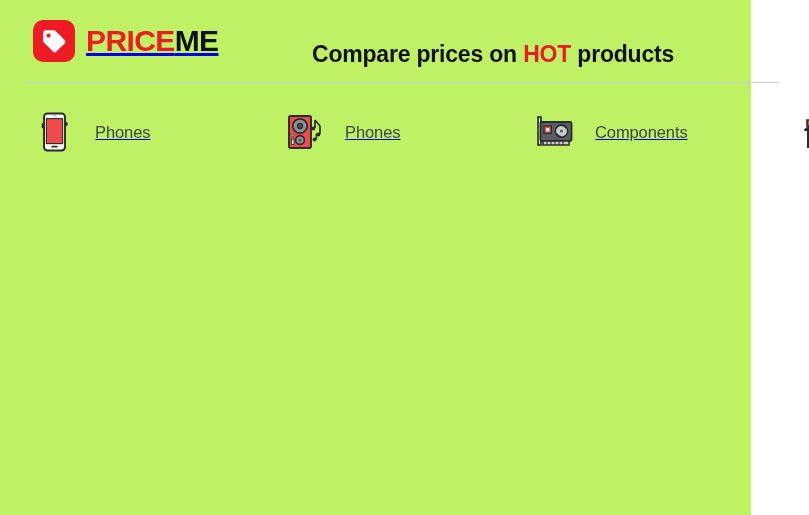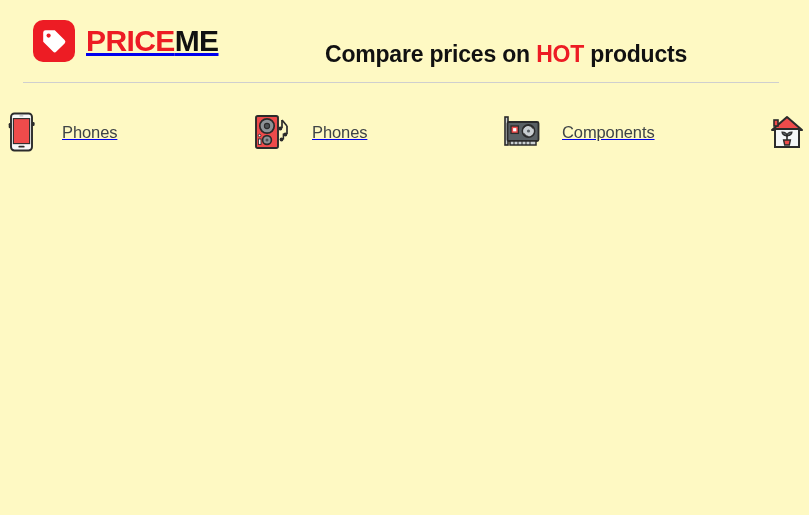--- a/index.html
+++ b/index.html
@@ -8,24 +8,24 @@
     background: #ffffff;
   }
   body {
     width: 809px;
     height: 515px;
     font-family: "Liberation Sans", sans-serif;
     overflow: hidden;
     position: relative;
   }
   .page {
-    width: 809px;
+    width: 751px;
     height: 515px;
     position: relative;
-    background: #fef9c3;
+    background: #bef264;
   }
 
   
   .header {
     position: absolute;
     left: 0; top: 0;
     width: 809px;
     height: 82px;
     display: flex;
     align-items: center;
@@ -54,21 +54,21 @@
     font-weight: bold;
     letter-spacing: -0.6px;
     line-height: 1;
     white-space: nowrap;
   }
   .brand-text .b-red { color: #ED1C24; }
   .brand-text .b-dark { color: #111111; }
 
   .headline {
     position: absolute;
-    left: 325px;
+    left: 312px;
     top: 26px;
     font-size: 23px;
     font-weight: bold;
     color: #111111;
     letter-spacing: -0.2px;
     white-space: nowrap;
   }
   .headline .hot { color: #ED1C24; }
 
   .divider {
@@ -83,20 +83,21 @@
   
   .grid {
     position: absolute;
     left: 0;
     top: 104px;
     width: 809px;
     display: grid;
     grid-template-columns: 250px 250px 265px;
     grid-auto-rows: 56px;
     grid-auto-flow: column;
+    padding-left: 33px;
     box-sizing: border-box;
   }
   .cat {
     display: flex;
     align-items: center;
     height: 56px;
   }
   .cat-icon {
     width: 44px;
     height: 44px;

